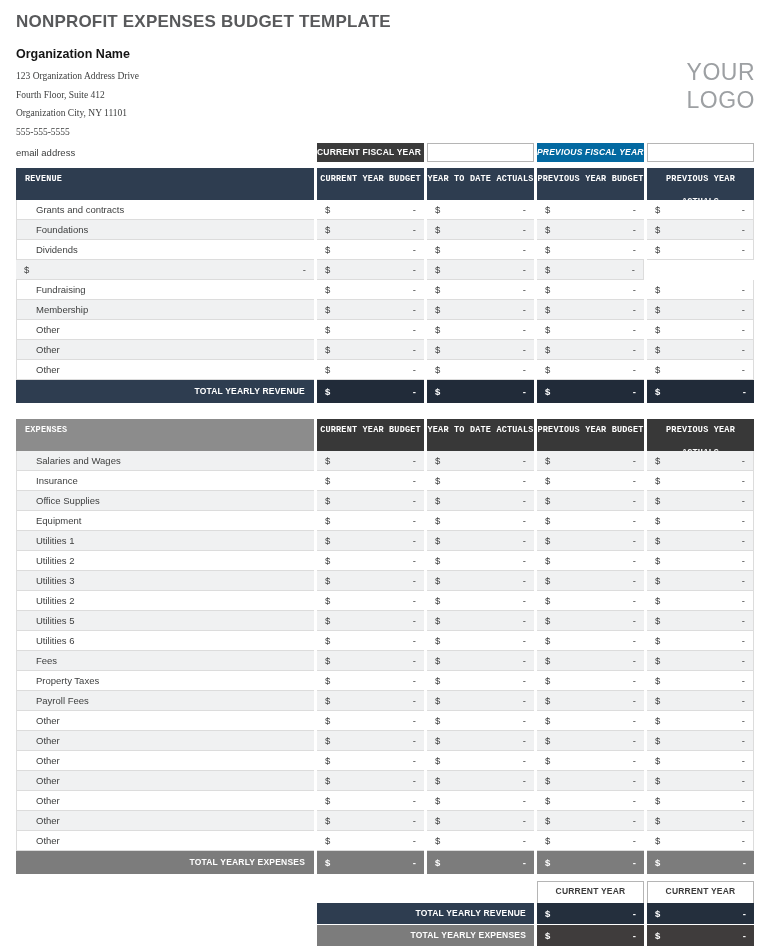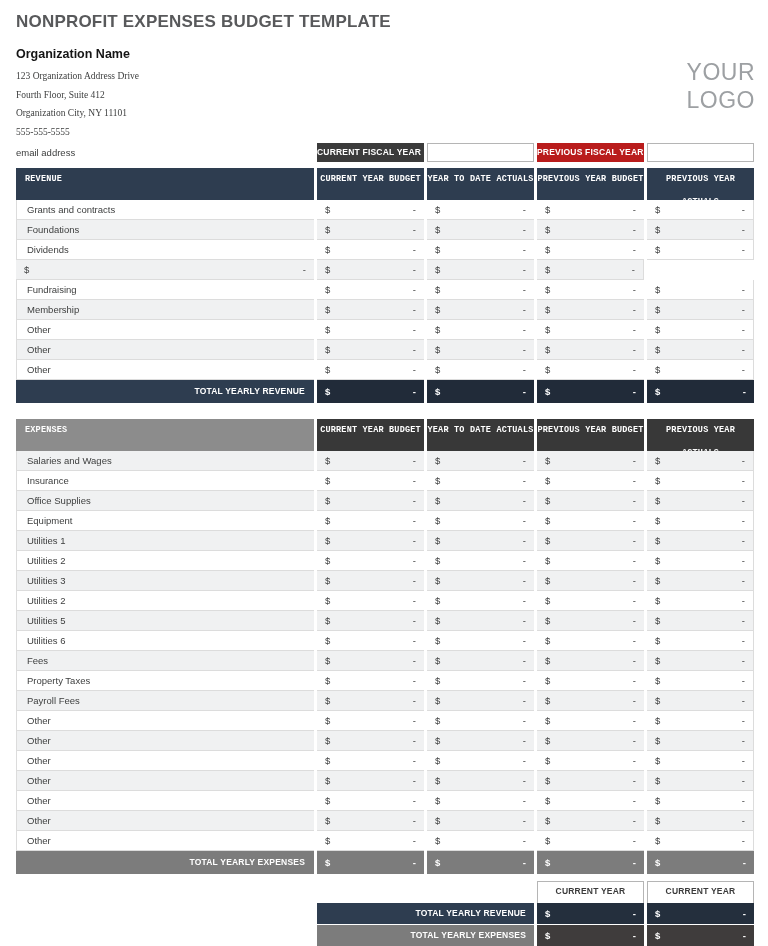--- a/index.html
+++ b/index.html
@@ -21,36 +21,36 @@
   .logo { margin-top: 46px; text-align: right; font-size: 23px; color: #9da0a3; line-height: 28px; letter-spacing: .5px; margin-left: 6px; }
 
   
   .grid5 { display: grid; grid-template-columns: 298px 107px 107px 107px 107px; column-gap: 3px; width: 738px; }
 
   
   .fiscal-row { margin-top: 2px; height: 19px; }
   .email-cell { font-size: 9.5px; line-height: 19px; color: #3f4040; }
   .fy-box { font-size: 8.5px; font-weight: bold; color: #fff; line-height: 19px; letter-spacing: .2px; }
   .fy-box.charcoal { background: #3b3b3b; }
-  .fy-box.navy { background: #b91c1c; }
+  .fy-box.navy { background: #0369a1; font-style: italic; }
   .fy-input { background: #fff; border: 1px solid #b5b5b5; }
 
   
   .tbl-header { height: 32px; margin-top: 6px; font-family: Liberation Mono, monospace; }
   .hdr-cell { font-size: 8.5px; font-weight: bold; color: #ffffff; letter-spacing: .2px; line-height: 23px; text-align: center; }
   .hdr-label { text-align: left; padding-left: 9px; }
   .revenue .hdr-cell { background: #2e3d50; }
   .expenses .hdr-label { background: #8c8c8c; }
   .expenses .hdr-cell.hdr-col { background: #383838; }
 
   .data-row { height: 20px; }
   .data-row > div { border-bottom: 1px solid #dcdcdc; }
   .data-row > .row-label { border-left: 1px solid #dcdcdc; }
   .data-row > .vcell:last-child { border-right: 1px solid #dcdcdc; }
-  .row-label { font-size: 9.5px; line-height: 19px; padding-left: 10px; color: #3f4040; }
+  .row-label { font-size: 9.5px; line-height: 19px; padding-left: 19px; color: #3f4040; }
   .vcell { display: flex; justify-content: space-between; align-items: center; padding: 0 8px; font-size: 9.5px; color: #3f4040; }
   .bg-alt { background: #f0f1f2; }
   .bg-white { background: #ffffff; }
 
   .total-row { height: 23px; margin-top: 0px; }
   .total-label { font-size: 8.5px; font-weight: bold; color: #fff; text-align: right; padding-right: 9px; line-height: 23px; letter-spacing: .2px; }
   .revenue-total .total-label { background: #2e3d50; }
   .revenue-total .vcell { background: #212b39; color: #fff; font-weight: bold; }
   .expenses-total .total-label { background: #7c7c7c; }
   .expenses-total .vcell { background: #7c7c7c; color: #fff; font-weight: bold; }

